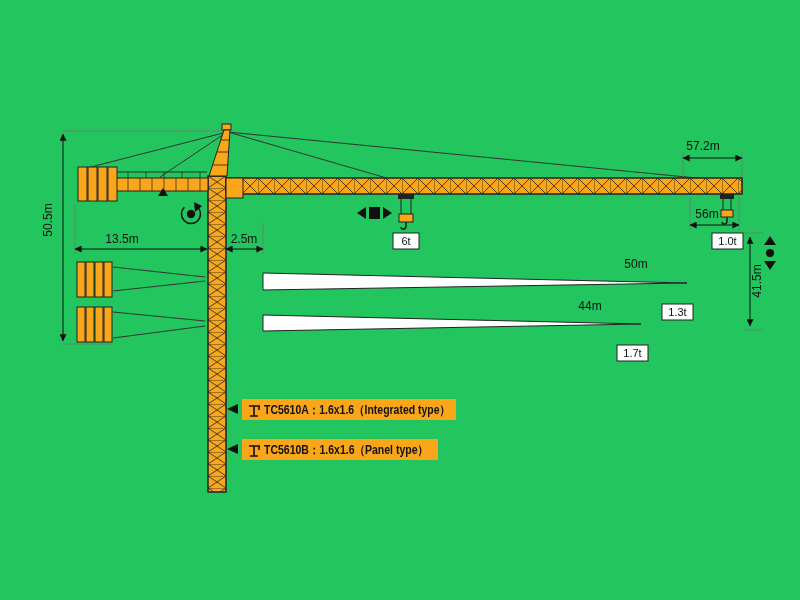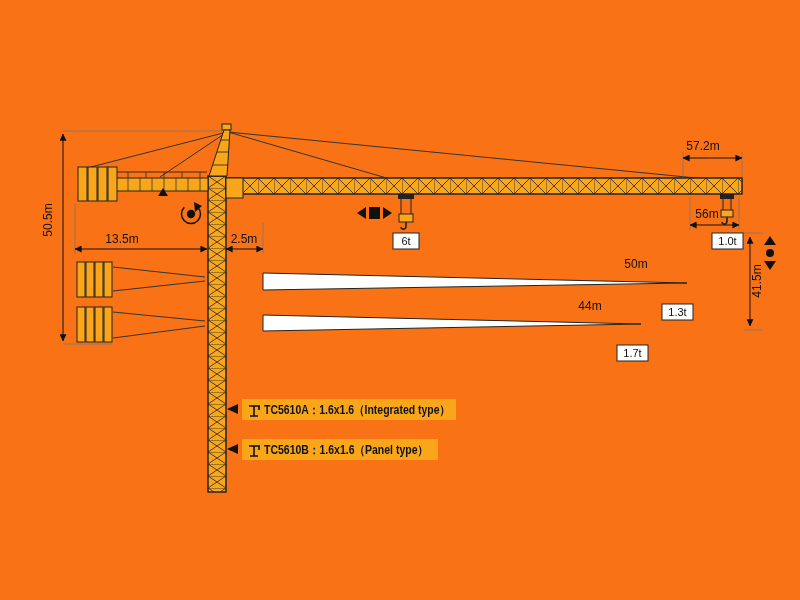--- a/index.html
+++ b/index.html
@@ -1,16 +1,16 @@
 <!DOCTYPE html>
 <html><head>
 <meta charset="utf-8">
 <style>
   html,body{margin:0;padding:0;background:#ffffff;}
-  .stage{position:relative;width:800px;height:600px;background:#f97316;overflow:hidden;}
+  .stage{position:relative;width:800px;height:600px;background:#22c55e;overflow:hidden;}
   svg{display:block;}
   text{font-family:"Liberation Sans","DejaVu Sans",sans-serif;fill:#111;}
   .dim{font-size:12px;}
   .cap{font-size:11px;}
   .len{font-size:12px;}
   .model{font-size:12px;font-weight:bold;}
 </style>
 </head>
 <body>
 

